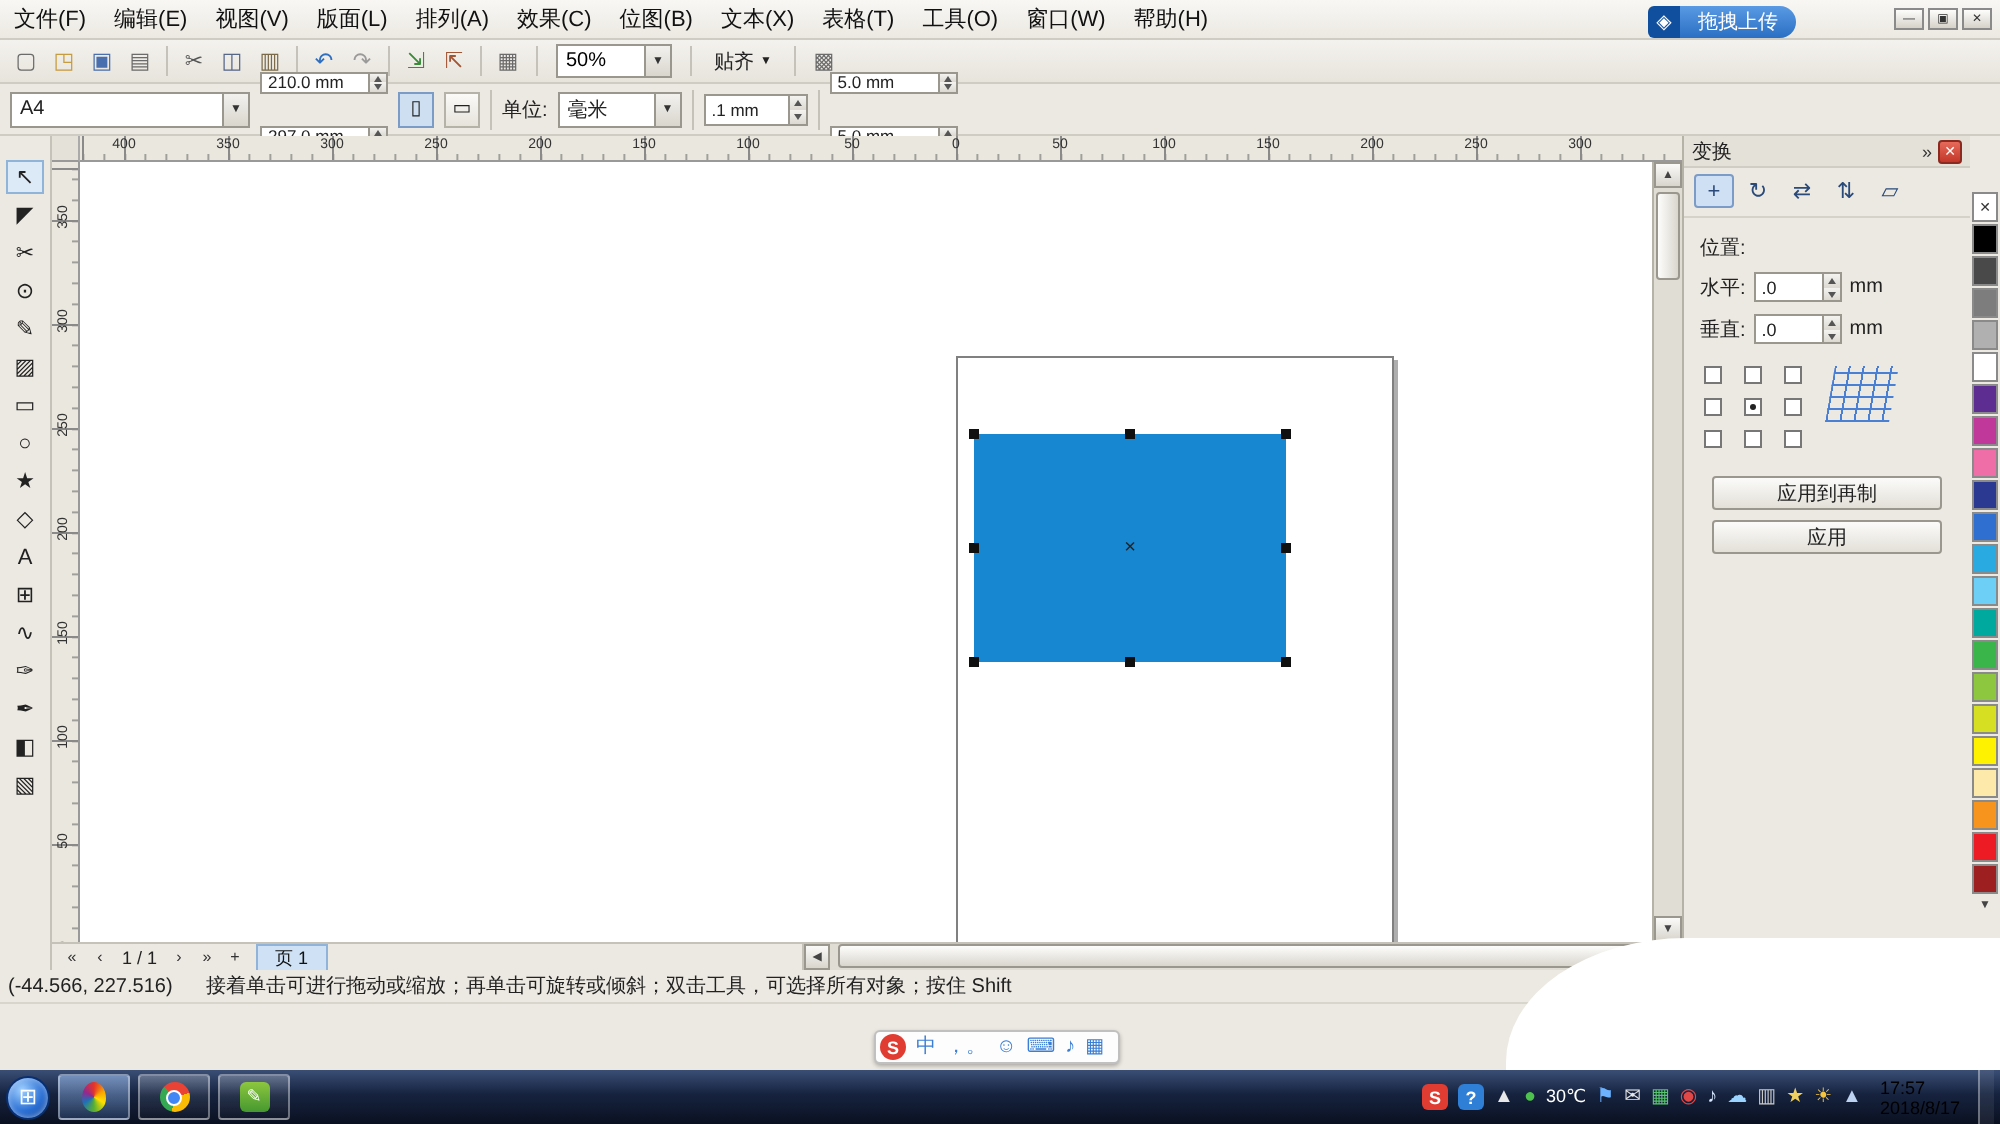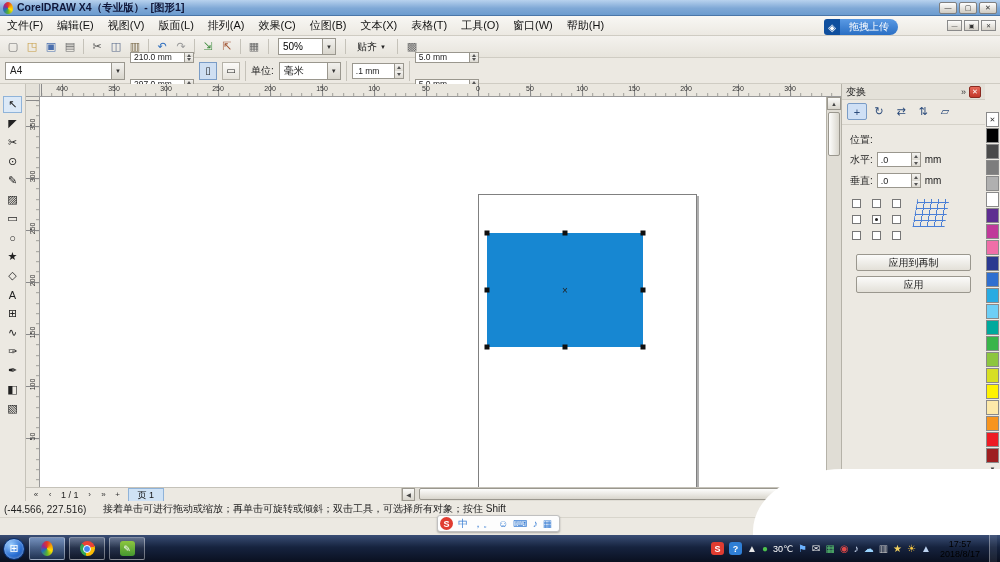--- a/index.html
+++ b/index.html
@@ -203,38 +203,29 @@
   .icon-chrome::after { content:""; position:absolute; inset:3.5px; border-radius:50%;
     background:#4285f4; border:1.5px solid #fff; }
   .icon-notes { width:15px; height:15px; border-radius:3px; color:#fff; font-size:9px;
     background:linear-gradient(#8dc63f,#459830); display:flex; align-items:center; justify-content:center; }
   .icon-notes::after { content:"✎"; }
   .tray { margin-left:auto; display:flex; align-items:center; gap:5px; color:#fff; }
   .tray-badge { width:13px; height:13px; border-radius:3px; display:flex; align-items:center;
     justify-content:center; font-size:9px; font-weight:bold; color:#fff; }
   .tray-ic { font-size:10px; line-height:1; }
   .tray-text { font-size:9px; }
-  .clock { text-align:center; font-size:9px; line-height:10px; margin:0 5px; }
+  .clock { text-align:left; font-size:9px; line-height:10px; margin:0 5px; }
   .show-desktop { width:8px; height:27px; border-left:1px solid rgba(255,255,255,.35);
     background:rgba(255,255,255,.07); }
 </style>
 </head>
 <body>
 
 <div id="app">
 
-  <div class="titlebar">
-    <span class="app-balloon"></span>
-    <span class="title-text">CorelDRAW X4（专业版）- [图形1]</span>
-    <span class="win-controls">
-      <span class="winbtn">—</span>
-      <span class="winbtn">▢</span>
-      <span class="winbtn">✕</span>
-    </span>
-  </div>
 
   <div class="menubar">
     <div class="menu-items">
         <span class="menu-item">文件(F)</span>
         <span class="menu-item">编辑(E)</span>
         <span class="menu-item">视图(V)</span>
         <span class="menu-item">版面(L)</span>
         <span class="menu-item">排列(A)</span>
         <span class="menu-item">效果(C)</span>
         <span class="menu-item">位图(B)</span>

